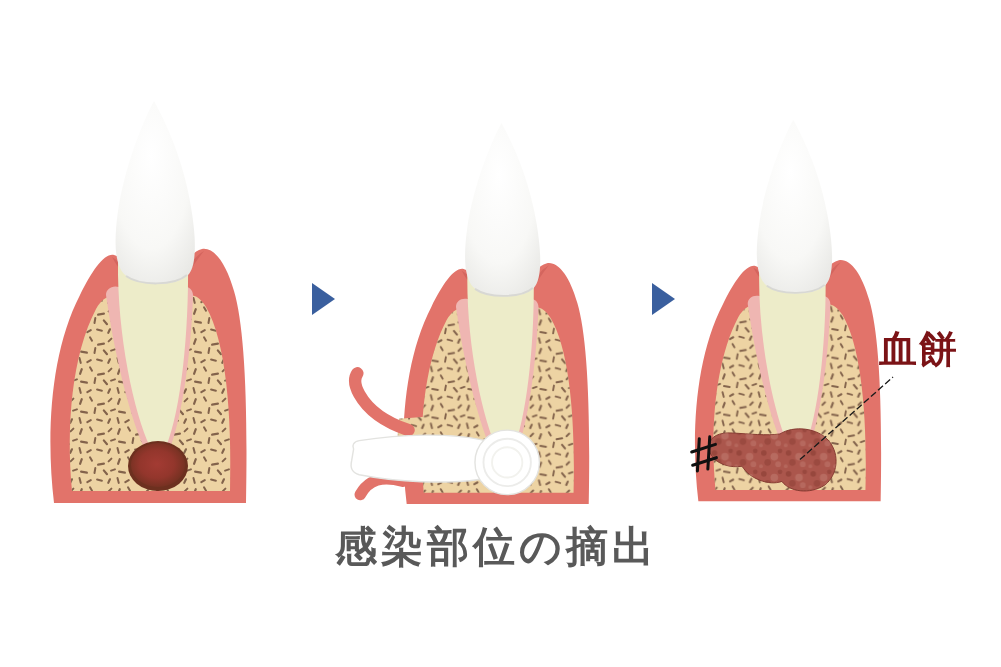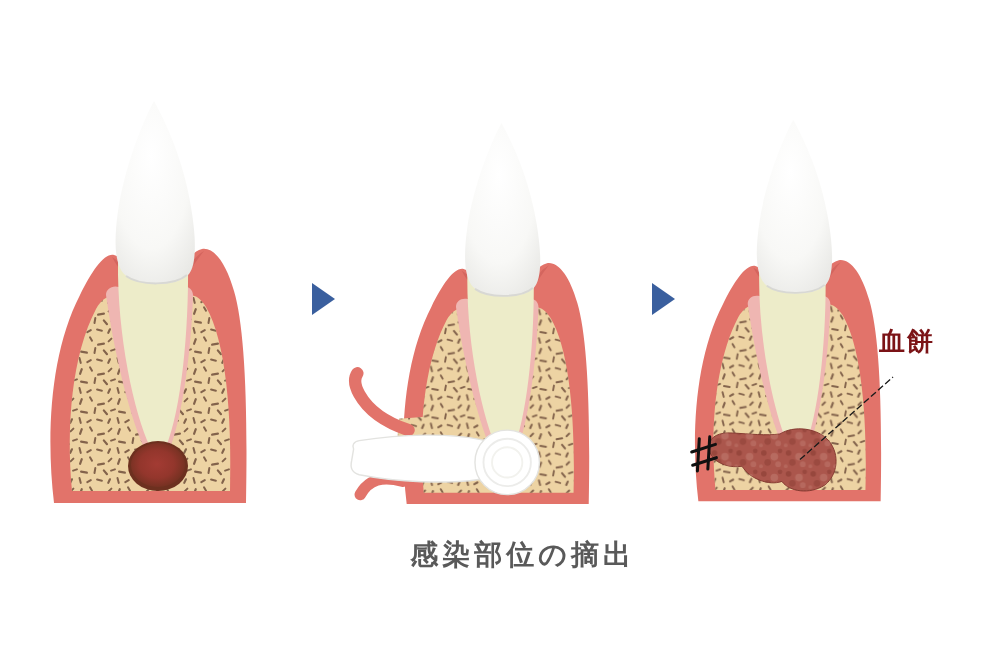--- a/index.html
+++ b/index.html
@@ -2,27 +2,27 @@
 <html style="--gum: #e2736a; --gum-shadow: #d4655e; --bone: #edd3a3; --bone-speckle: #6b4a38; --ligament: #efb6b2; --root: #edecc9; --crown-edge: #e9e9e6; --abscess-inner: #a33b33; --abscess-outer: #6d301f; --clot: #ab564c; --clot-dark: #83382e; --clot-light: #c47f74; --arrow: #3a5f9e; --caption: #595959; --annotation: #7b1316; --suture: #101010; --instrument-outline: #e3e3e0;"><head>
 <meta charset="utf-8">
 <style>
   html,body{margin:0;padding:0;background:#fff;}
   .canvas{
     position:relative;width:1001px;height:667px;background:#fff;overflow:hidden;
     font-family:"DejaVu Sans","Liberation Sans",sans-serif;
   }
   .stage-svg{position:absolute;display:block;}
   .caption{
-    position:absolute;top:536px;width:300px;text-align:right;white-space:nowrap;
-    font-size:28px;font-weight:bold;letter-spacing:4px;
+    position:absolute;top:519px;width:300px;text-align:left;white-space:nowrap;
+    font-size:42px;font-weight:bold;letter-spacing:4px;
     color:var(--caption,#595959);
   }
   .annotation-label{
     position:absolute;left:879px;top:324px;white-space:nowrap;
-    font-size:26px;font-weight:bold;letter-spacing:2px;
+    font-size:38px;font-weight:bold;letter-spacing:2px;
     color:var(--annotation,#7b1316);
   }
   .arrow{
     position:absolute;width:0;height:0;
     border-top:16px solid transparent;border-bottom:16px solid transparent;
     border-left:23px solid var(--arrow,#3a5f9e);
   }
 </style>
 </head>
 <body>

